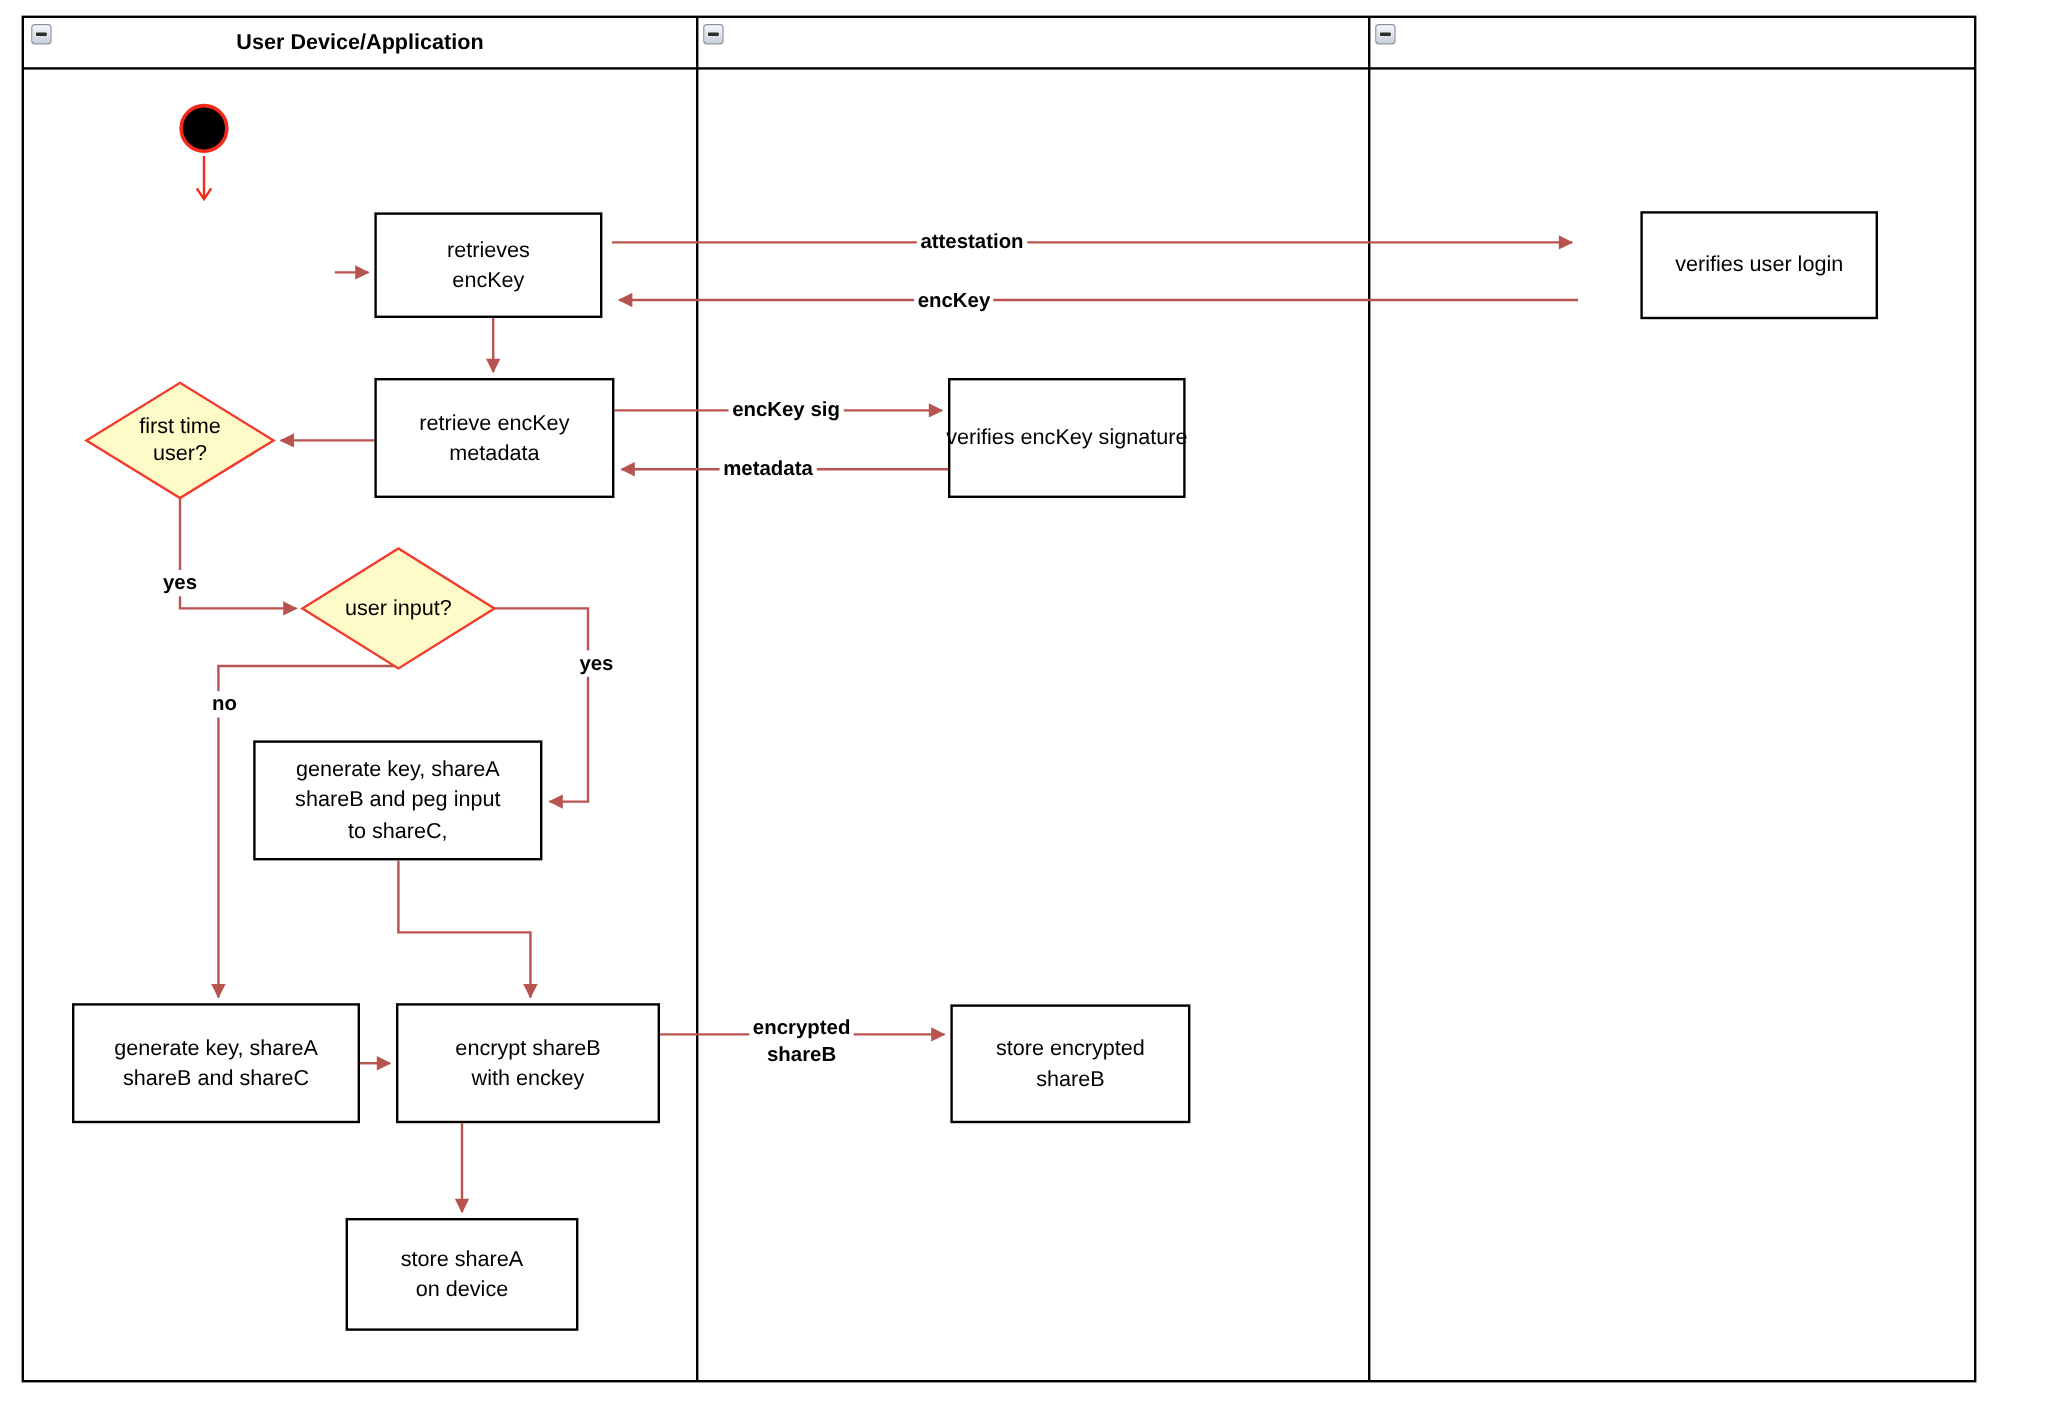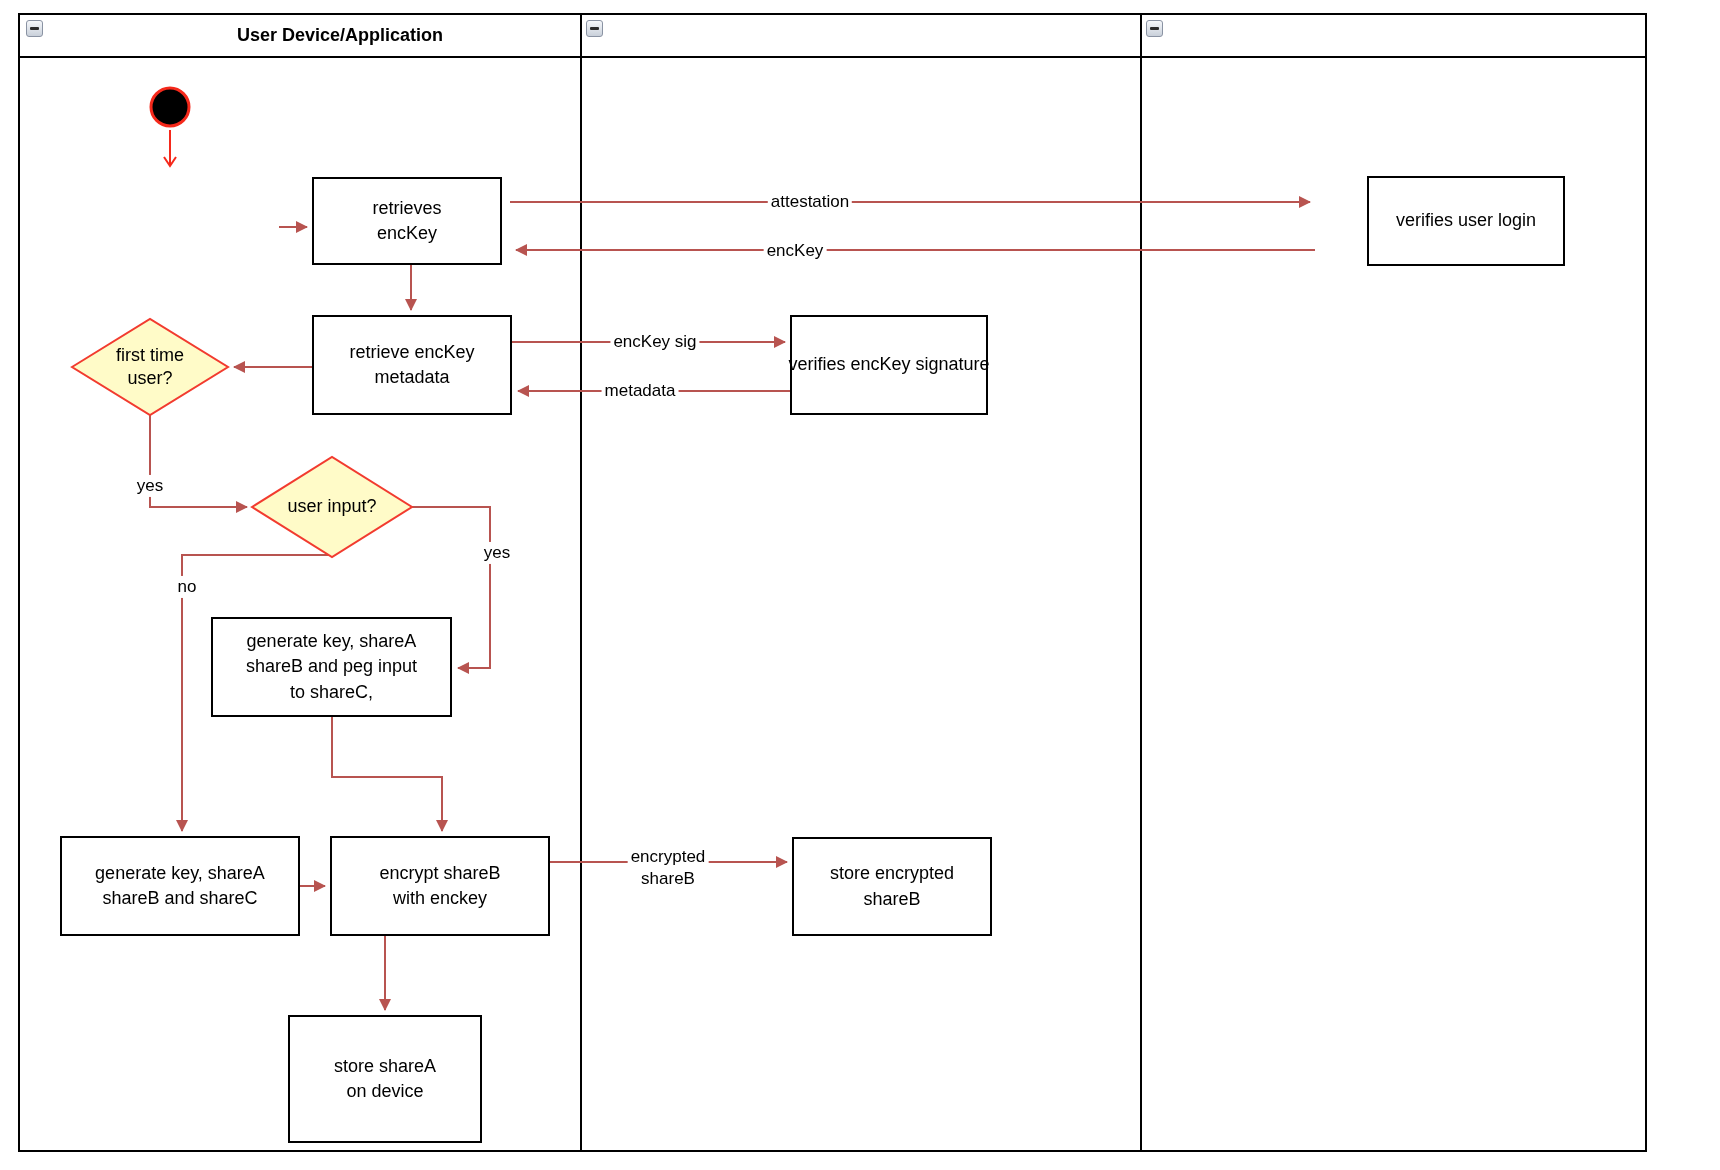--- a/index.html
+++ b/index.html
@@ -11,21 +11,21 @@
     position:absolute; left:18px; top:13px; width:1625px; height:1135px;
     border:2px solid var(--shape-border,#000); background:transparent;
   }
   .header-row {
     position:absolute; left:0; top:0; width:100%; height:41px;
     border-bottom:2px solid var(--shape-border,#000);
   }
   .sep { position:absolute; top:0; width:2px; height:100%; background:var(--shape-border,#000); }
   .lane-title {
     position:absolute; top:0; height:41px; display:flex; align-items:center; justify-content:center;
-    font-size:18px; font-weight:bold; white-space:nowrap;margin-left:40px;
+    font-size:18px; font-weight:bold; white-space:nowrap;
   }
   .collapse {
     position:absolute; top:5px; width:17px; height:17px; padding:0;
     border:1px solid #8a93a3; border-radius:3px;
     background:linear-gradient(#f6f8fb,#c9d0da);
     display:flex; align-items:center; justify-content:center; cursor:pointer;
   }
   .minus { display:block; width:9px; height:3px; background:#2b2b2b; border-radius:1px; }
   svg.wires { position:absolute; left:0; top:0; pointer-events:none; }
   .conn { stroke:var(--connector,#B85450); stroke-width:2; fill:none; }
@@ -38,21 +38,21 @@
     position:absolute; box-sizing:border-box;
     background:var(--shape-fill,#fff); border:2px solid var(--shape-border,#000);
     display:flex; align-items:center; justify-content:center; text-align:center;
     font-size:18px; line-height:1.4; white-space:pre-line;
   }
   .node.nowrap { white-space:nowrap; }
   .dlabel, .elabel {
     position:absolute; transform:translate(-50%,-50%); text-align:center;
     font-size:18px; line-height:1.3; white-space:pre-line;
   }
-  .elabel { background:#fff; padding:0 3px; font-size:17px; }
+  .elabel { background:#fff; padding:0 3px; font-size:17px;font-weight:bold; }
 </style>
 </head>
 <body>
 
 <div class="canvas">
 
   <div class="pool">
     <div class="header-row"></div>
     <div class="sep" style="left:560px"></div>
     <div class="sep" style="left:1120px"></div>
@@ -139,21 +139,21 @@
   <div class="node nowrap" style="left:790px;top:315px;width:198px;height:100px">verifies encKey signature</div>
   <div class="node" style="left:211px;top:617px;width:241px;height:100px">generate key, shareA
 shareB and peg input
 to shareC,</div>
   <div class="node" style="left:60px;top:836px;width:240px;height:100px">generate key, shareA
 shareB and shareC</div>
   <div class="node" style="left:330px;top:836px;width:220px;height:100px">encrypt shareB
 with enckey</div>
   <div class="node" style="left:792px;top:837px;width:200px;height:99px">store encrypted
 shareB</div>
-  <div class="node" style="left:288px;top:1015px;width:194px;height:128px">store shareA
+  <div class="node" style="left:288px;top:1015px;width:194px;height:94px">store shareA
 on device</div>
 
   <div class="dlabel" style="left:150px;top:367px">first time
 user?</div>
   <div class="dlabel" style="left:332px;top:507px">user input?</div>
 
   <div class="elabel" style="left:810px;top:202px">attestation</div>
   <div class="elabel" style="left:795px;top:251px">encKey</div>
   <div class="elabel" style="left:655px;top:342px">encKey sig</div>
   <div class="elabel" style="left:640px;top:391px">metadata</div>

